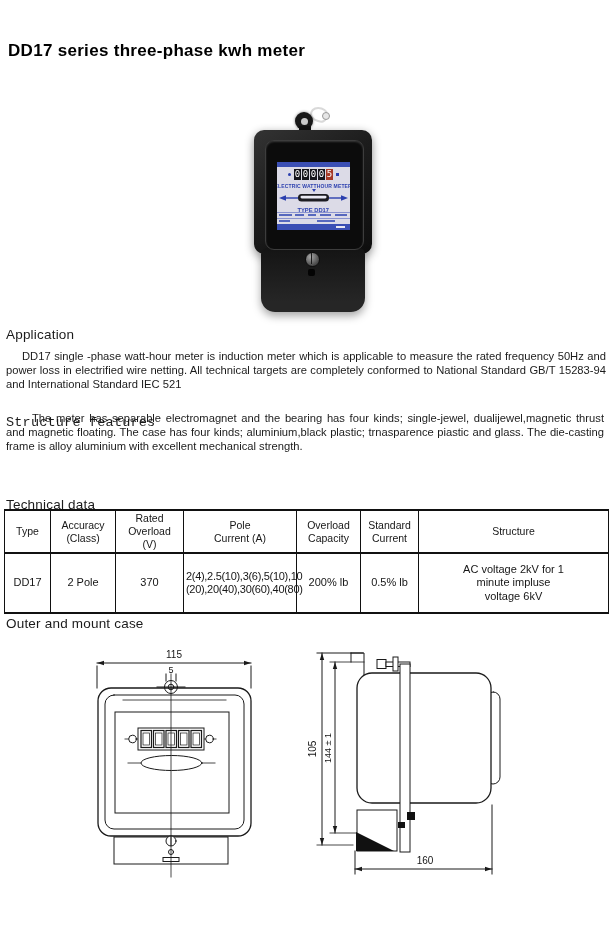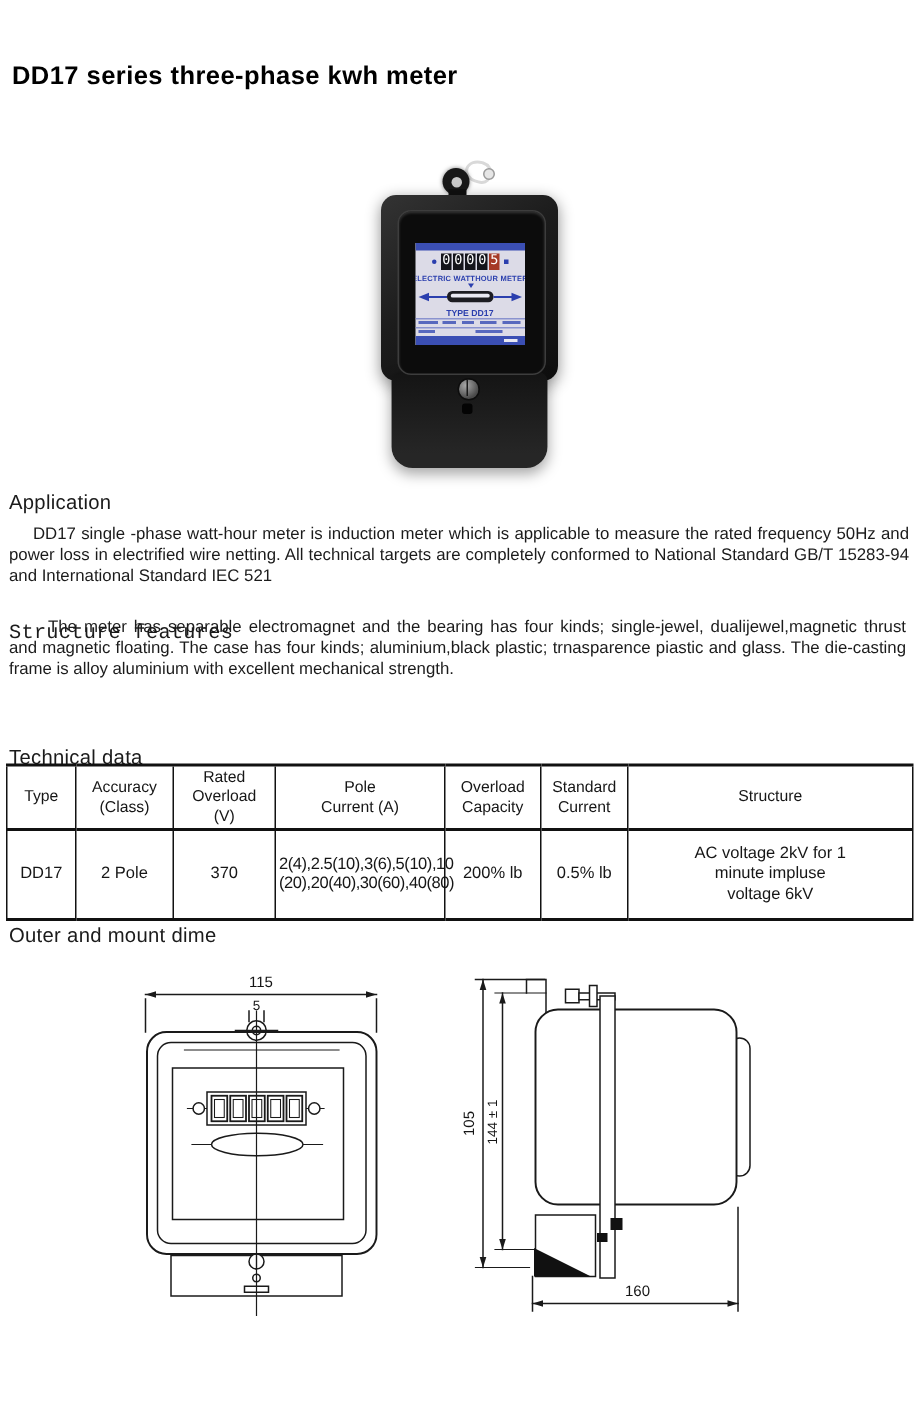--- a/index.html
+++ b/index.html
@@ -176,21 +176,21 @@
 (20),20(40),30(60),40(80)</td>
     <td>200% lb</td>
     <td>0.5% lb</td>
     <td>AC voltage 2kV for 1
 minute  impluse
 voltage 6kV</td>
   </tr>
 </tbody>
   </table>
 
-<div class="heading h-outer">Outer and mount dime</div>
+<div class="heading h-outer">Outer and mount case</div>
 
 <svg class="drawings" width="430" height="256" viewBox="0 0 430 256" stroke-linecap="square" fill="none">
 
   <g stroke="#1a1a1a" stroke-width="1">
 
     <line x1="12" y1="25" x2="12" y2="47"></line>
     <line x1="166" y1="25" x2="166" y2="47"></line>
     <line x1="12" y1="22" x2="166" y2="22"></line>
     <polygon points="12,22 19,19.8 19,24.2" fill="#1a1a1a" stroke="none"></polygon>
     <polygon points="166,22 159,19.8 159,24.2" fill="#1a1a1a" stroke="none"></polygon>

